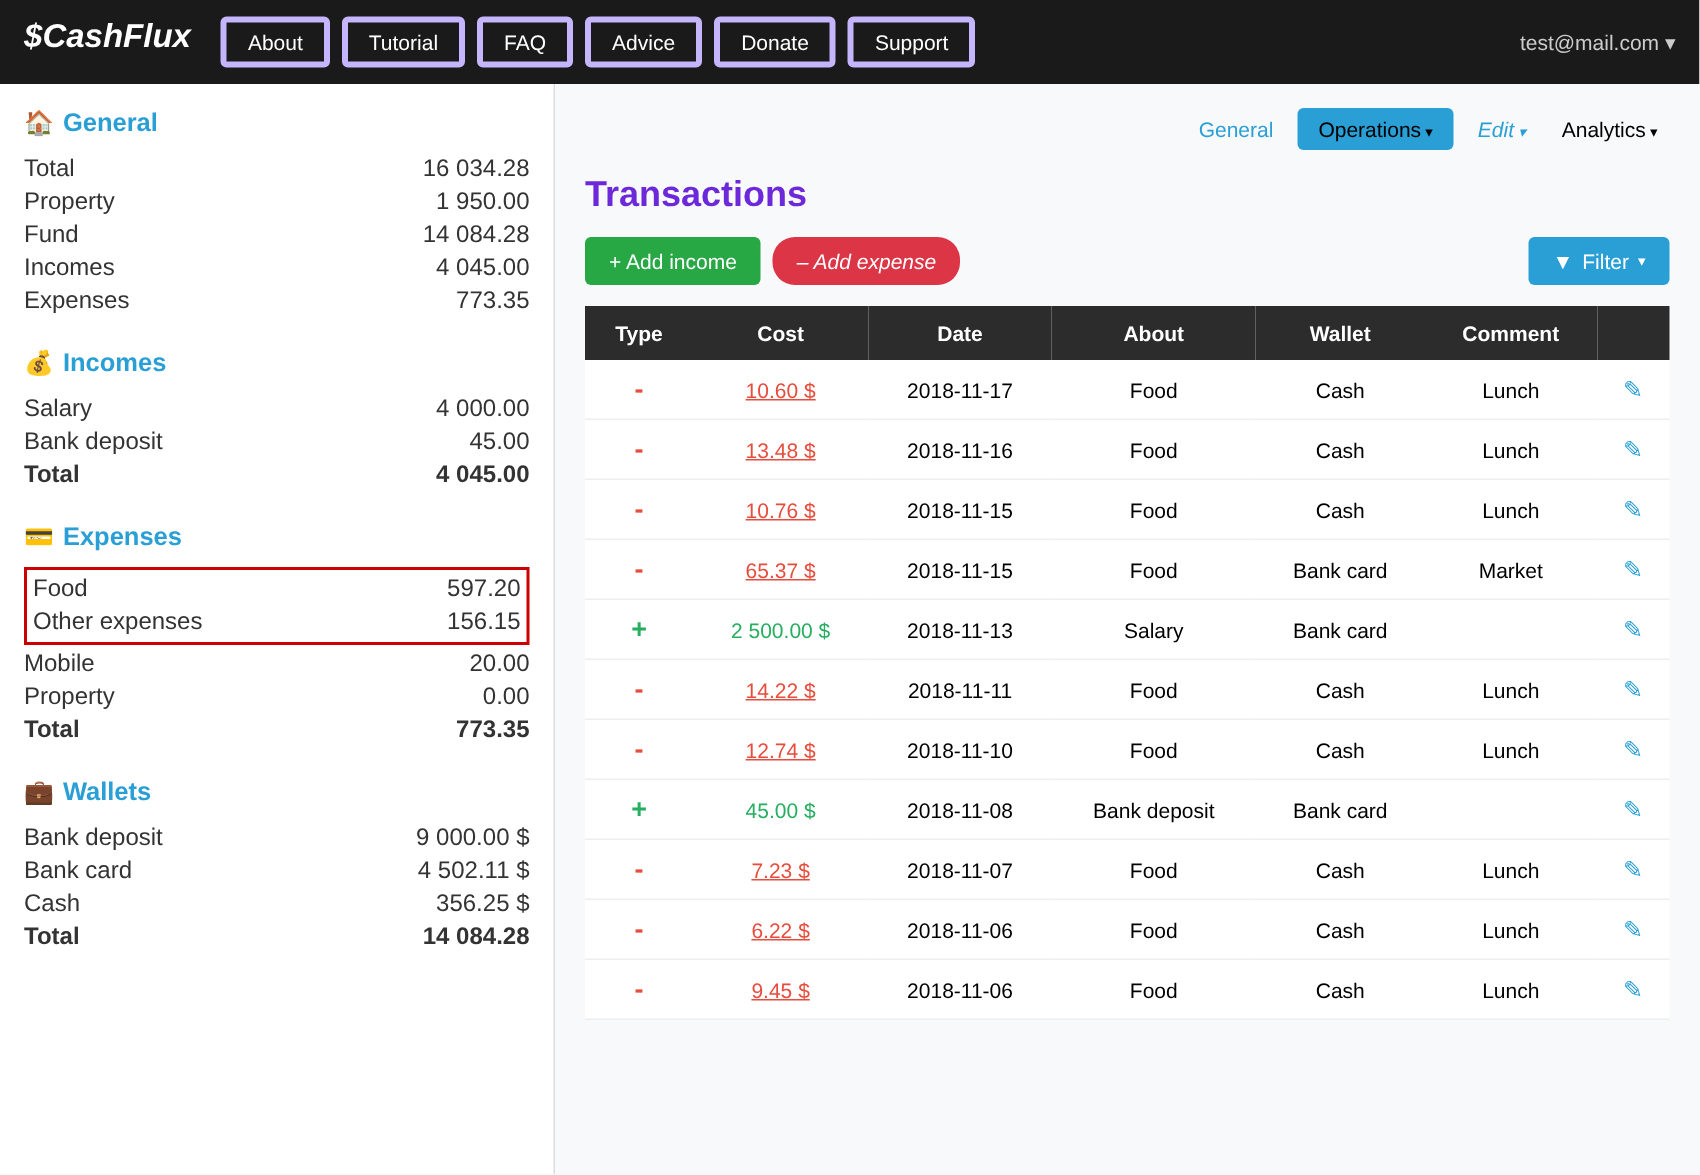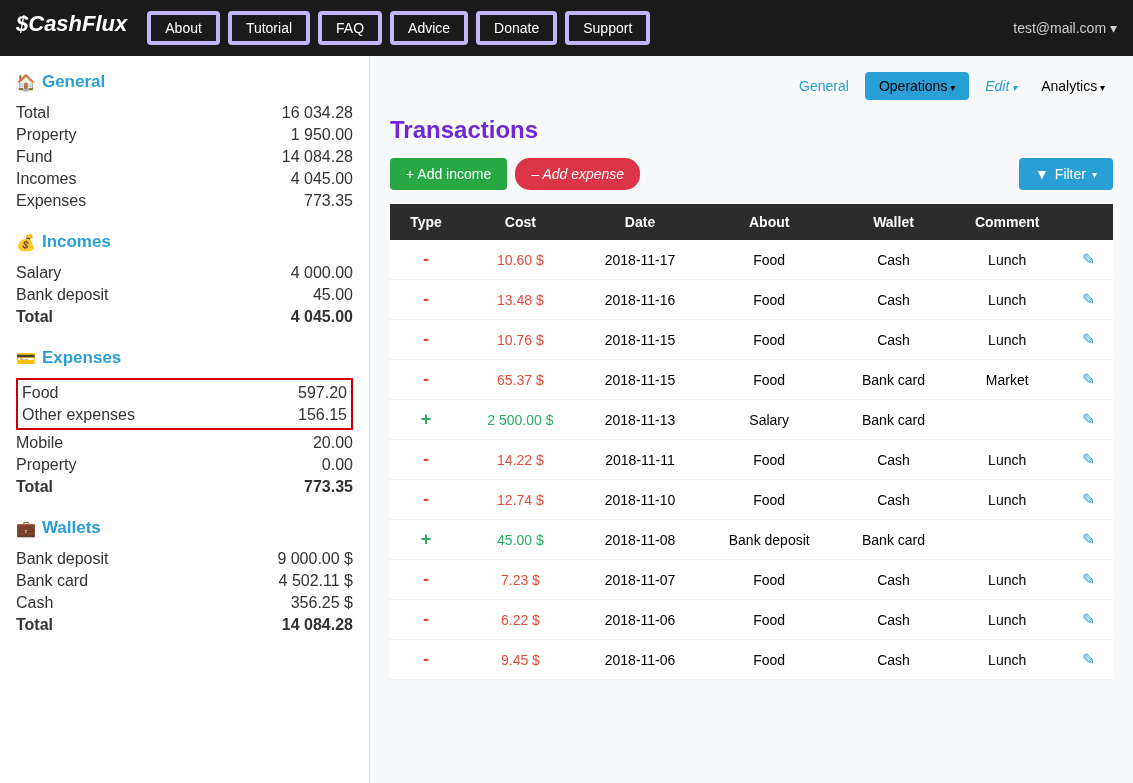--- a/index.html
+++ b/index.html
@@ -130,21 +130,21 @@
       text-align: center;
       font-weight: bold;
       font-size: 14px;
     }
     .transactions-table td {
       padding: 9px 12px;
       text-align: center;
       border-bottom: 1px solid #eee;
       font-size: 14px;
     }
-    .cost-negative { color: #e74c3c; }
+    .cost-negative { color: #e74c3c; text-decoration: underline; }
     .cost-positive { color: #27ae60; }
     .type-minus {
       color: #e74c3c;
       font-size: 18px;
       font-weight: bold;
     }
     .type-plus {
       color: #27ae60;
       font-size: 18px;
       font-weight: bold;

